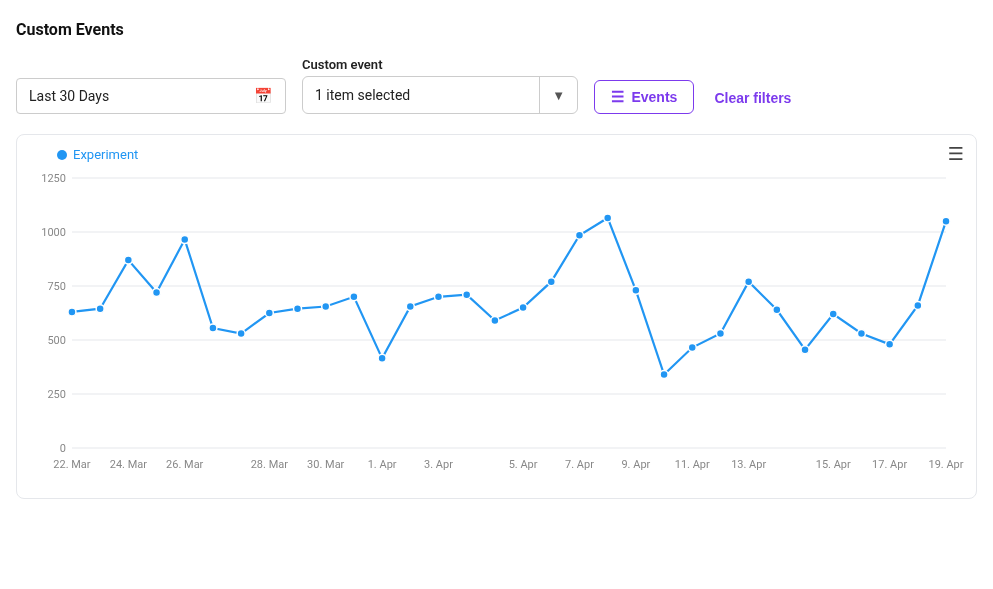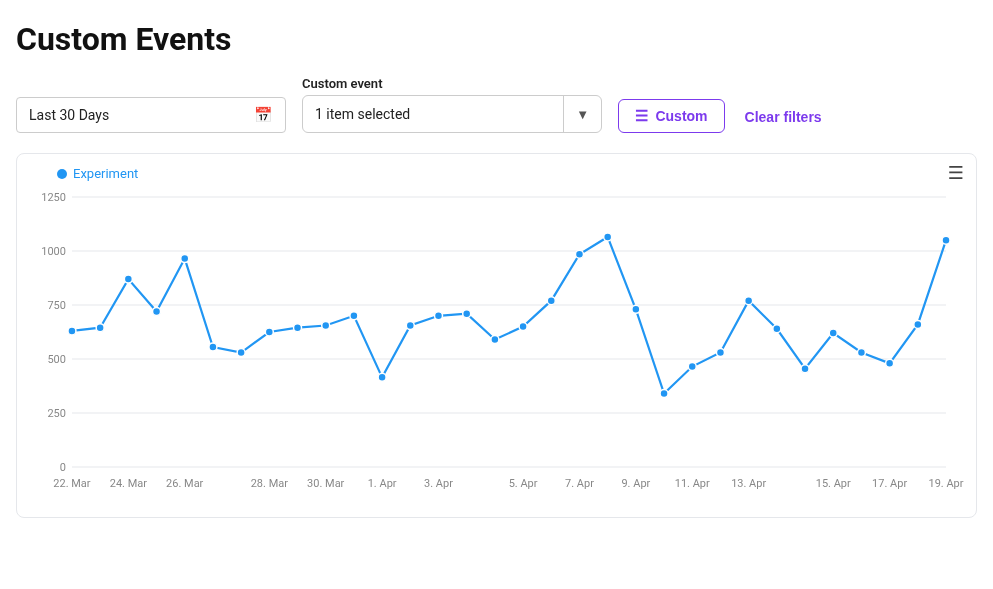--- a/index.html
+++ b/index.html
@@ -7,21 +7,21 @@
       font-family: -apple-system, BlinkMacSystemFont, 'Segoe UI', Roboto, sans-serif;
       background: #fff;
       color: #1a1a2e;
       width: 993px;
       min-height: 589px;
     }
     .page {
       padding: 20px 16px 10px 16px;
     }
     .page-title {
-      font-size: 32px;
+      font-size: 16px;
       font-weight: 700;
       color: #111;
       margin-bottom: 18px;
     }
     .filters-row {
       display: flex;
       align-items: flex-end;
       gap: 16px;
       margin-bottom: 20px;
     }
@@ -53,21 +53,21 @@
     .date-select .cal-icon {
       color: #888;
       font-size: 15px;
     }
     .custom-event-select {
       display: flex;
       align-items: center;
       border: 1px solid #ccc;
       border-radius: 6px;
       background: #fff;
-      width: 300px;
+      width: 276px;
       cursor: pointer;
       overflow: hidden;
     }
     .custom-event-select .select-text {
       flex: 1;
       padding: 8px 12px;
       font-size: 14px;
       color: #222;
     }
     .custom-event-select .select-divider {
@@ -170,21 +170,21 @@
       <span class="filter-label">Custom event</span>
       <div class="custom-event-select">
         <span class="select-text">1 item selected</span>
         <div class="select-divider"></div>
         <span class="chevron">▼</span>
       </div>
     </div>
 
     <button class="filters-btn">
       <span class="filter-icon">☰</span>
-      <span>Custom</span>
+      <span>Events</span>
     </button>
 
     <button class="clear-filters-btn">Clear filters</button>
   </div>
 
   <div class="chart-container">
     <button class="chart-menu-btn">☰</button>
     <div class="chart-legend">
       <span class="legend-dot"></span>
       <span class="legend-label">Experiment</span>

